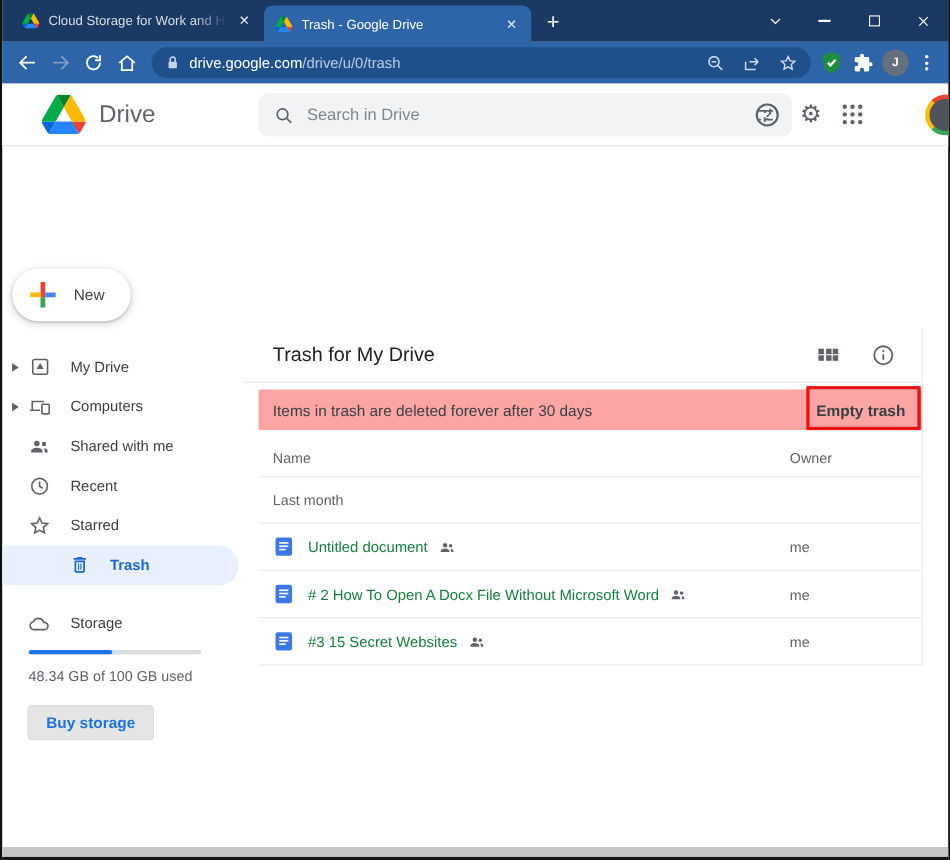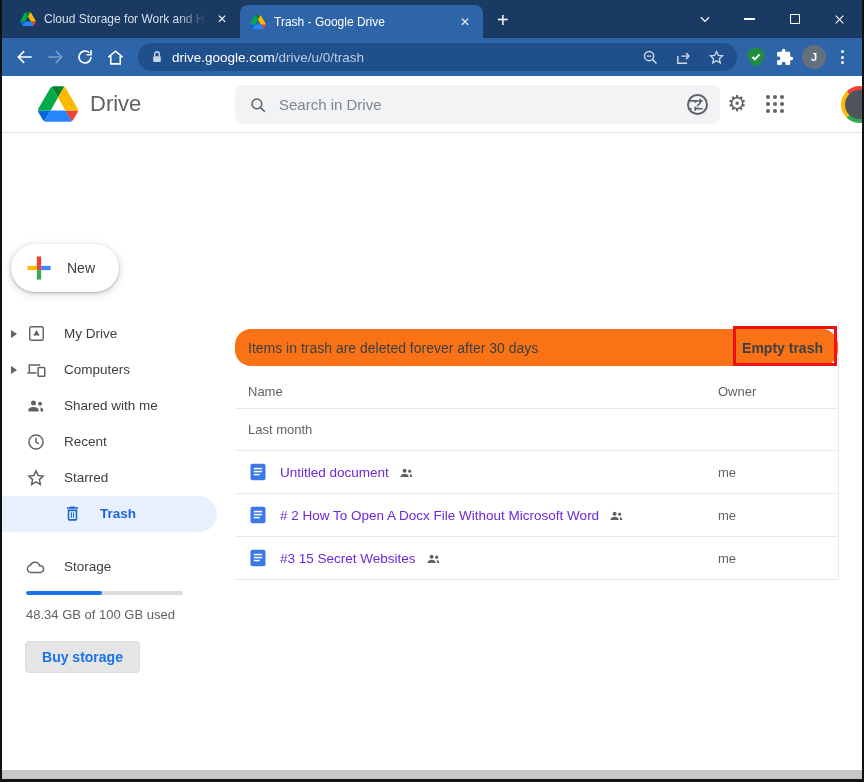--- a/index.html
+++ b/index.html
@@ -85,36 +85,36 @@
   .main { flex:1; border-right:1px solid #e8eaed; min-width:0; }
   .gutter { width:23px; flex-shrink:0; }
 
   .title-row { height:50px; display:flex; align-items:center; padding:0 24px 0 26px; border-bottom:1px solid #e8eaed; }
   .page-title { font-size:18px; color:#202124; }
   .title-icons { margin-left:auto; display:flex; align-items:center; gap:30px; }
   .gridview-icon { display:grid; grid-template-columns:repeat(3,5px); grid-template-rows:repeat(2,5px); gap:1.5px; }
   .gridview-icon span { background:#5f6368; }
 
   .banner-wrap { position:relative; margin:6px 0 8px 13px; }
-  .banner { height:37px; background:#f97316; border-radius:16px; display:flex; align-items:center;
+  .banner { height:37px; background:#fca5a5; border-radius:2px; display:flex; align-items:center;
             padding:0 15px 0 13px; font-size:14px; color:#3c4043; }
   .banner-action { margin-left:auto; font-weight:bold; color:#3c4043; cursor:pointer; }
   .annotation-box { position:absolute; top:-3px; right:1px; width:104px; height:40px;
                     border:3px solid #ee1111; pointer-events:none; }
 
   .list { margin-left:13px; }
   .cols-row { height:35px; display:flex; align-items:center; font-size:13px; color:#5f6368;
               border-bottom:1px solid #e8eaed; padding-left:13px; }
   .name-col { width:470px; }
   .group-row { height:42px; display:flex; align-items:center; font-size:13px; color:#5f6368;
                border-bottom:1px solid #e8eaed; padding-left:13px; }
   .file-row { height:43px; display:flex; align-items:center; border-bottom:1px solid #e8eaed;
               padding-left:13px; cursor:pointer; }
   .file-name-cell { width:470px; display:flex; align-items:center; }
-  .file-name { margin-left:12px; font-size:13.5px; color:#6d28d9; white-space:nowrap; }
+  .file-name { margin-left:12px; font-size:13.5px; color:#15803d; white-space:nowrap; }
   .shared-mini { margin-left:10px; display:flex; }
   .owner-val { font-size:13px; color:#5f6368; }
 
   .bottom-gray { height:9px; background:#c6c6c6; flex-shrink:0; }
   .bottom-black { height:3px; background:#141414; flex-shrink:0; }
 </style>
 </head>
 <body>
 
 <div class="window">
@@ -363,20 +363,38 @@
         </div>
         <div class="progress-track">
           <div class="progress-fill" style="width: 48.34%;"></div>
         </div>
         <div class="usage-text">48.34 GB of 100 GB used</div>
         <div class="buy-btn">Buy storage</div>
       </div>
     </div>
 
     <div class="main">
+      <div class="title-row">
+        <span class="page-title">Trash for My Drive</span>
+        <span class="title-icons">
+          <span class="gridview-icon">
+            <span></span>
+              <span></span>
+              <span></span>
+              <span></span>
+              <span></span>
+              <span></span>
+          </span>
+          <svg width="22" height="22" viewBox="0 0 24 24" fill="none" stroke="#5f6368" stroke-width="1.8">
+              <circle cx="12" cy="12" r="9"></circle>
+              <path d="M12 11v5.5"></path>
+              <circle cx="12" cy="7.8" r="1.1" fill="#5f6368" stroke="none"></circle>
+            </svg>
+        </span>
+      </div>
 
       <div class="banner-wrap">
         <div class="banner">
           <span>Items in trash are deleted forever after 30 days</span>
           <span class="banner-action">Empty trash</span>
         </div>
         <div class="annotation-box"></div>
       </div>
 
       <div class="list">

